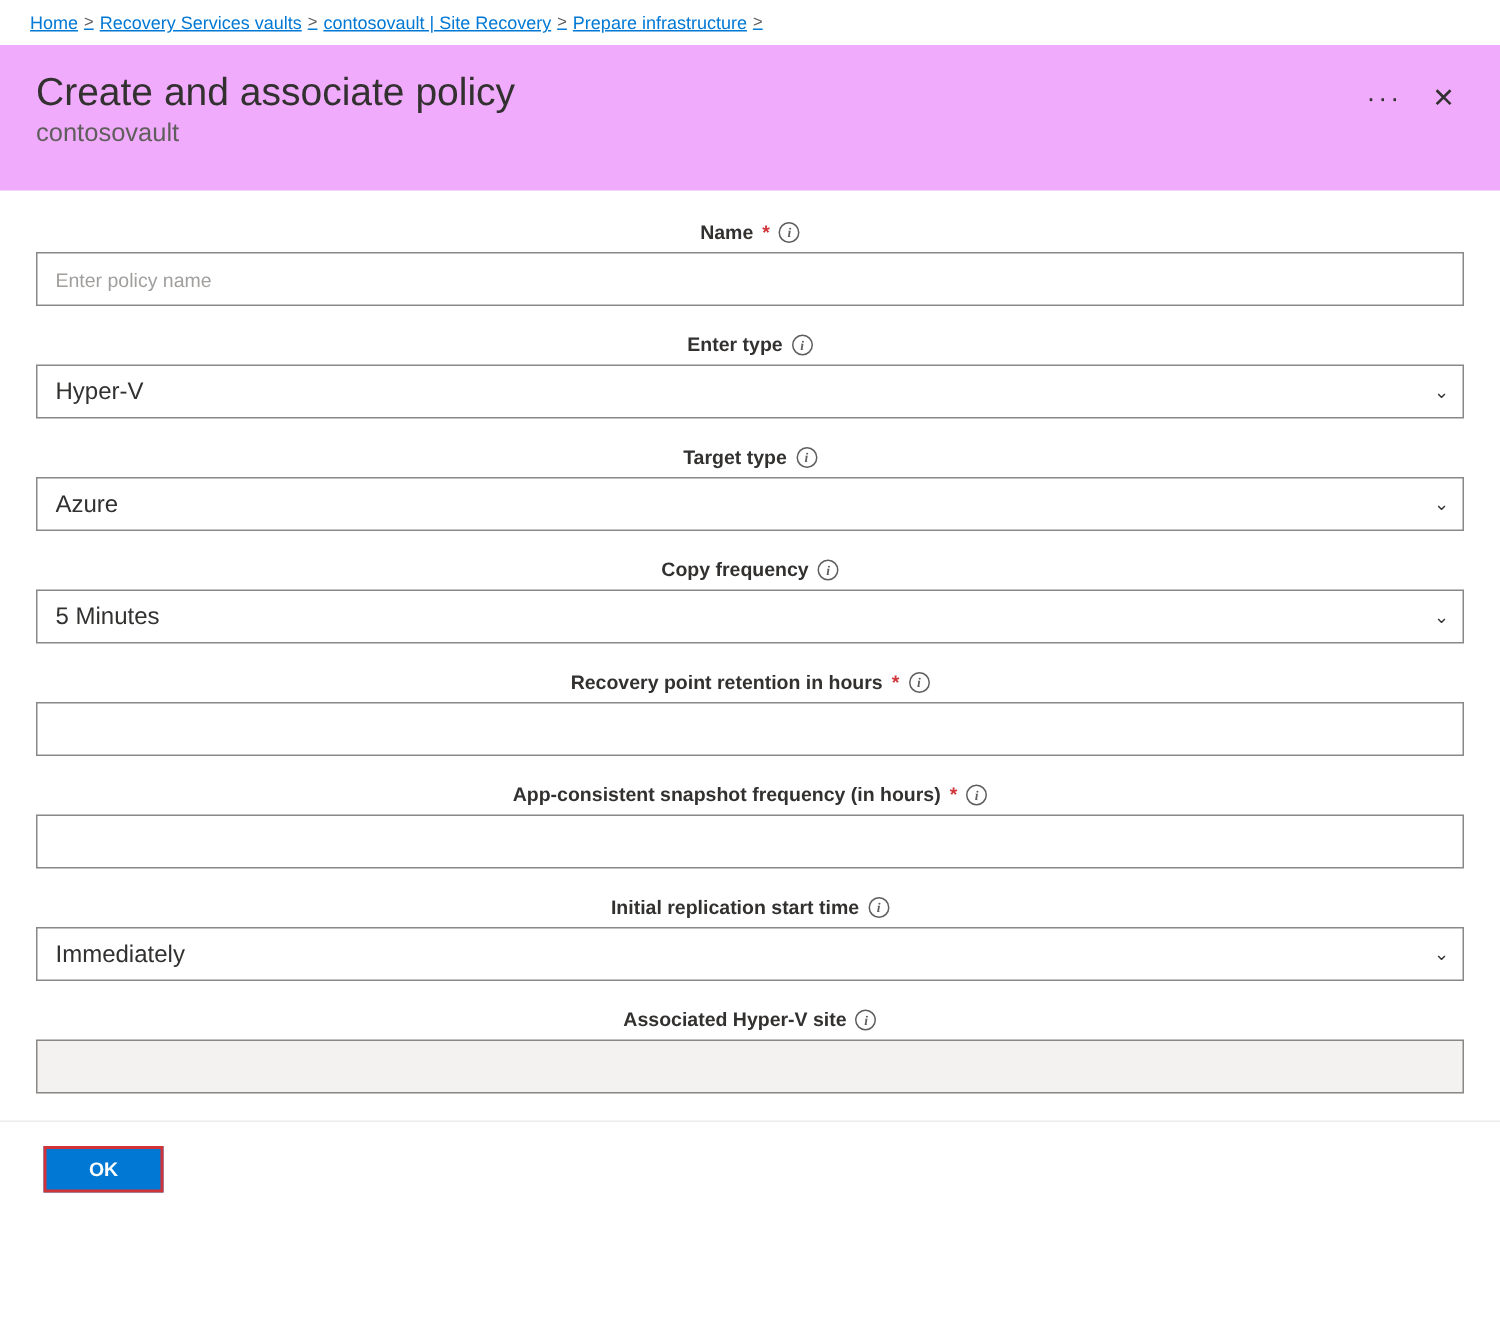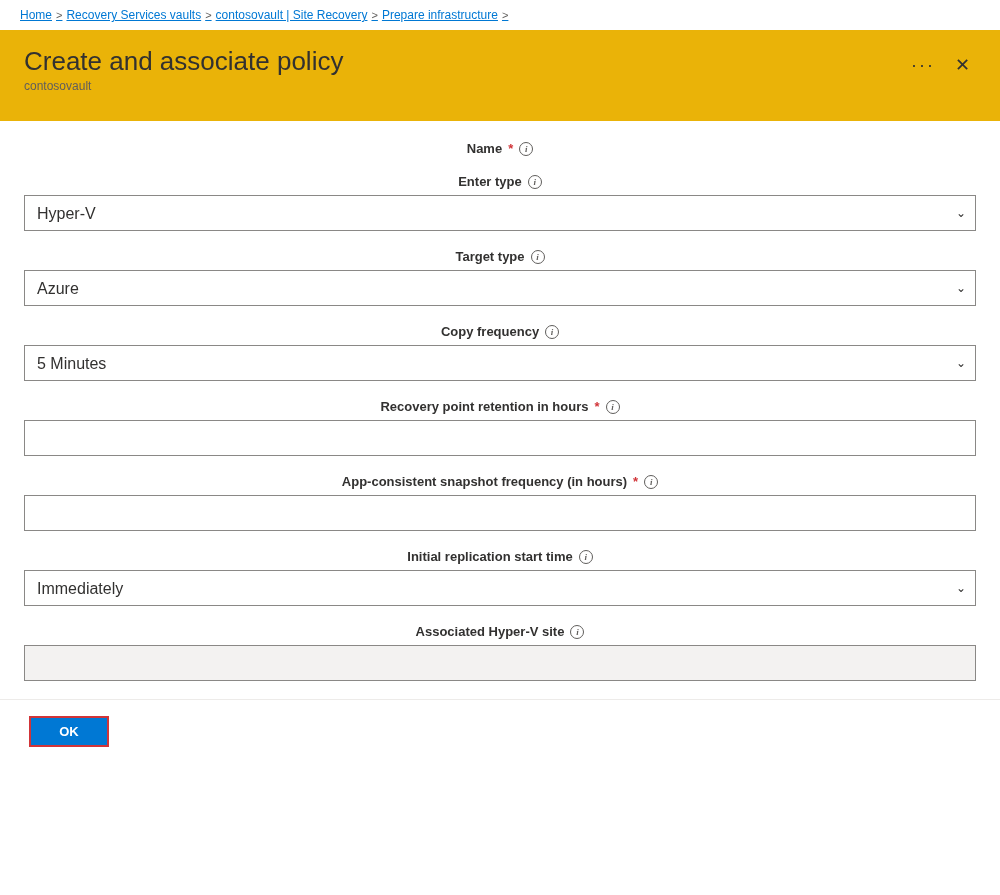--- a/index.html
+++ b/index.html
@@ -22,21 +22,21 @@
     .breadcrumb a {
       color: #0078d4;
       text-decoration: none;
       cursor: pointer;
     }
     .breadcrumb .separator {
       color: #605e5c;
       font-size: 11px;
     }
     .panel {
-      background: #eab308;
+      background: #f0abfc;
       padding: 0 24px 24px 24px;
       max-width: 1000px;
       position: relative;
     }
     .panel-header {
       display: flex;
       align-items: flex-start;
       justify-content: space-between;
       padding: 16px 0 4px 0;
     }
@@ -44,21 +44,21 @@
       display: flex;
       flex-direction: column;
     }
     .panel-title {
       font-size: 26px;
       font-weight: 300;
       color: #323130;
       line-height: 1.2;
     }
     .panel-subtitle {
-      font-size: 12px;
+      font-size: 17px;
       color: #605e5c;
       margin-top: 2px;
     }
     .panel-header-actions {
       display: flex;
       align-items: center;
       gap: 8px;
       margin-top: 6px;
     }
     .ellipsis-btn {
@@ -212,20 +212,21 @@
 
 <div class="content-area">
   <div class="form-section">
 
     <div class="form-field">
       <div class="field-label">
         <span>Name</span>
         <span class="required-star">*</span>
         <span class="info-icon">i</span>
       </div>
+      <input type="text" class="form-input" placeholder="Enter policy name" style="">
     </div>
 
     <div class="form-field">
       <div class="field-label">
         <span>Enter type</span>
         <span class="info-icon">i</span>
       </div>
       <div class="form-select-wrapper">
         <select class="form-select">
           <option>Hyper-V</option>

